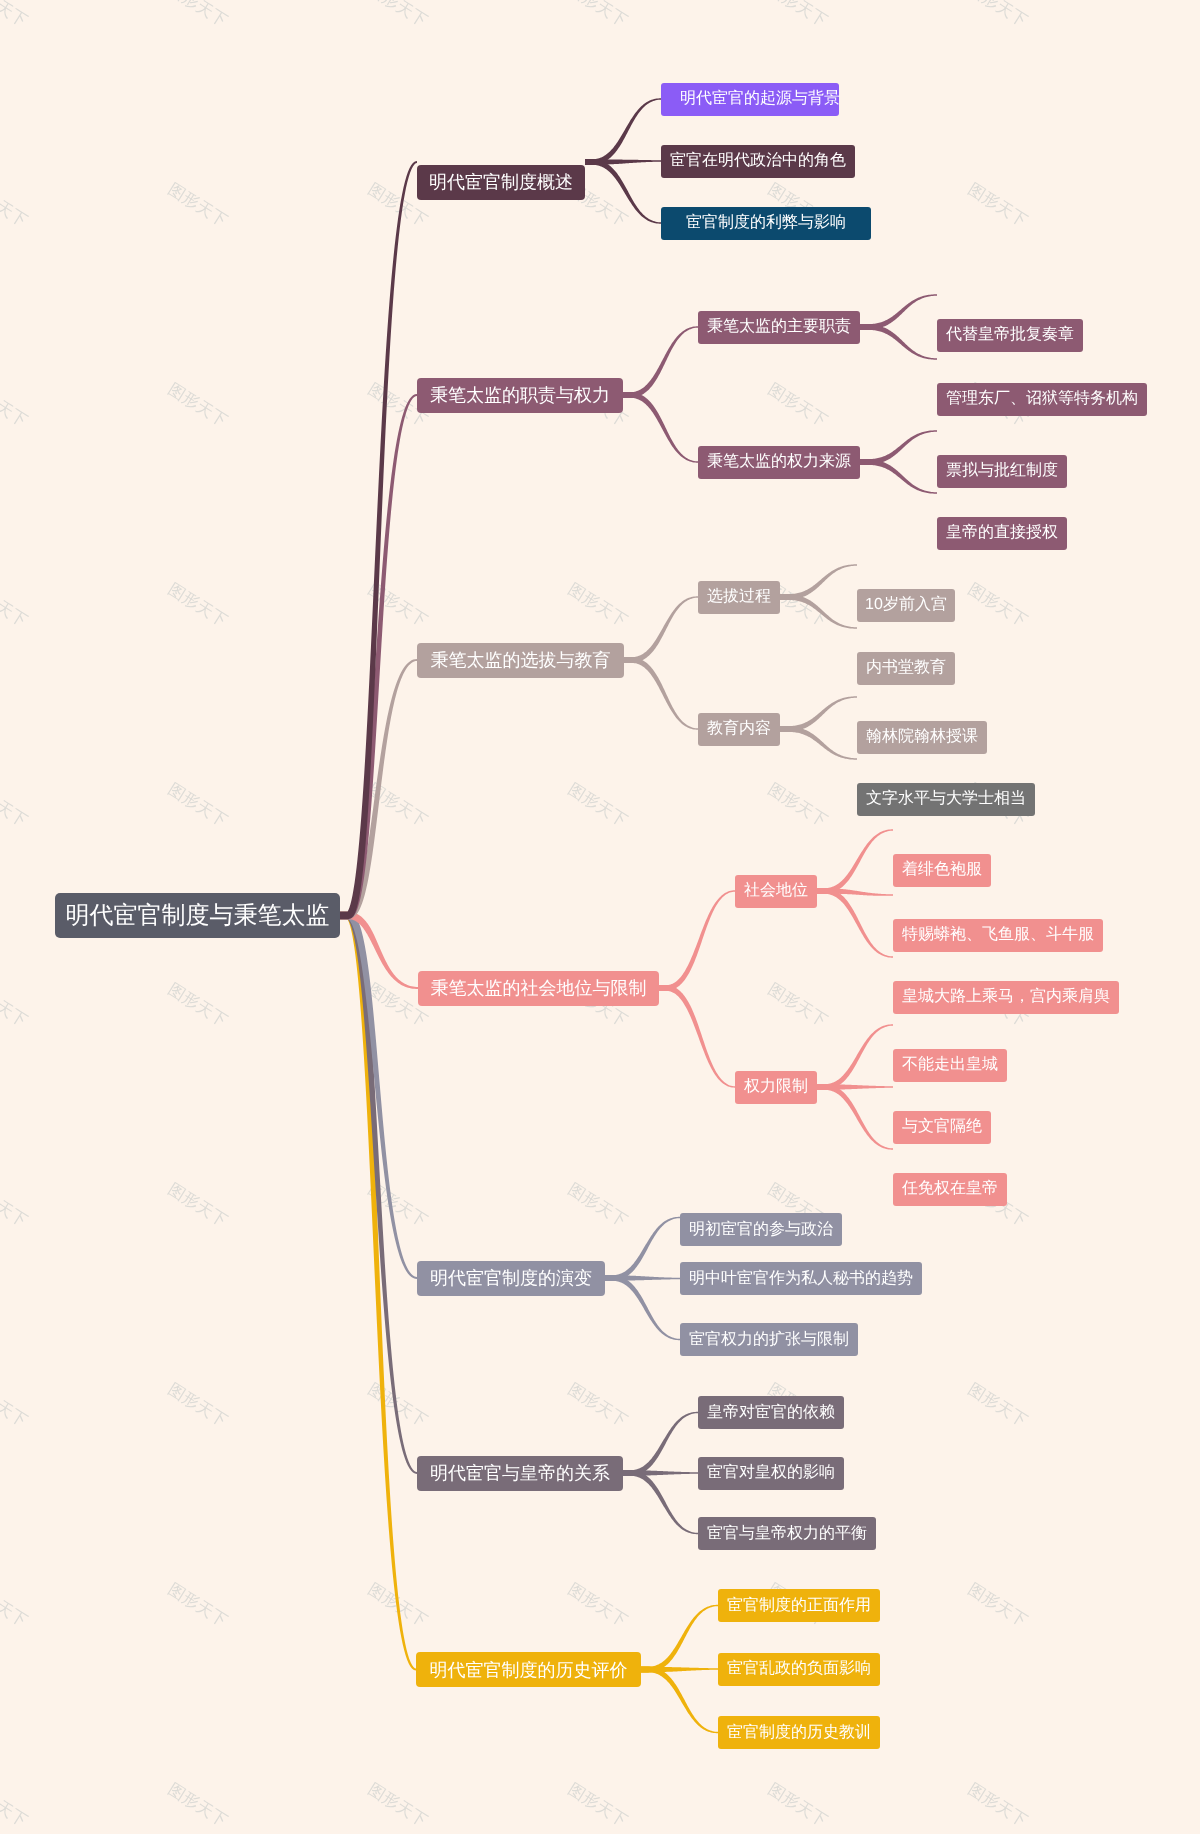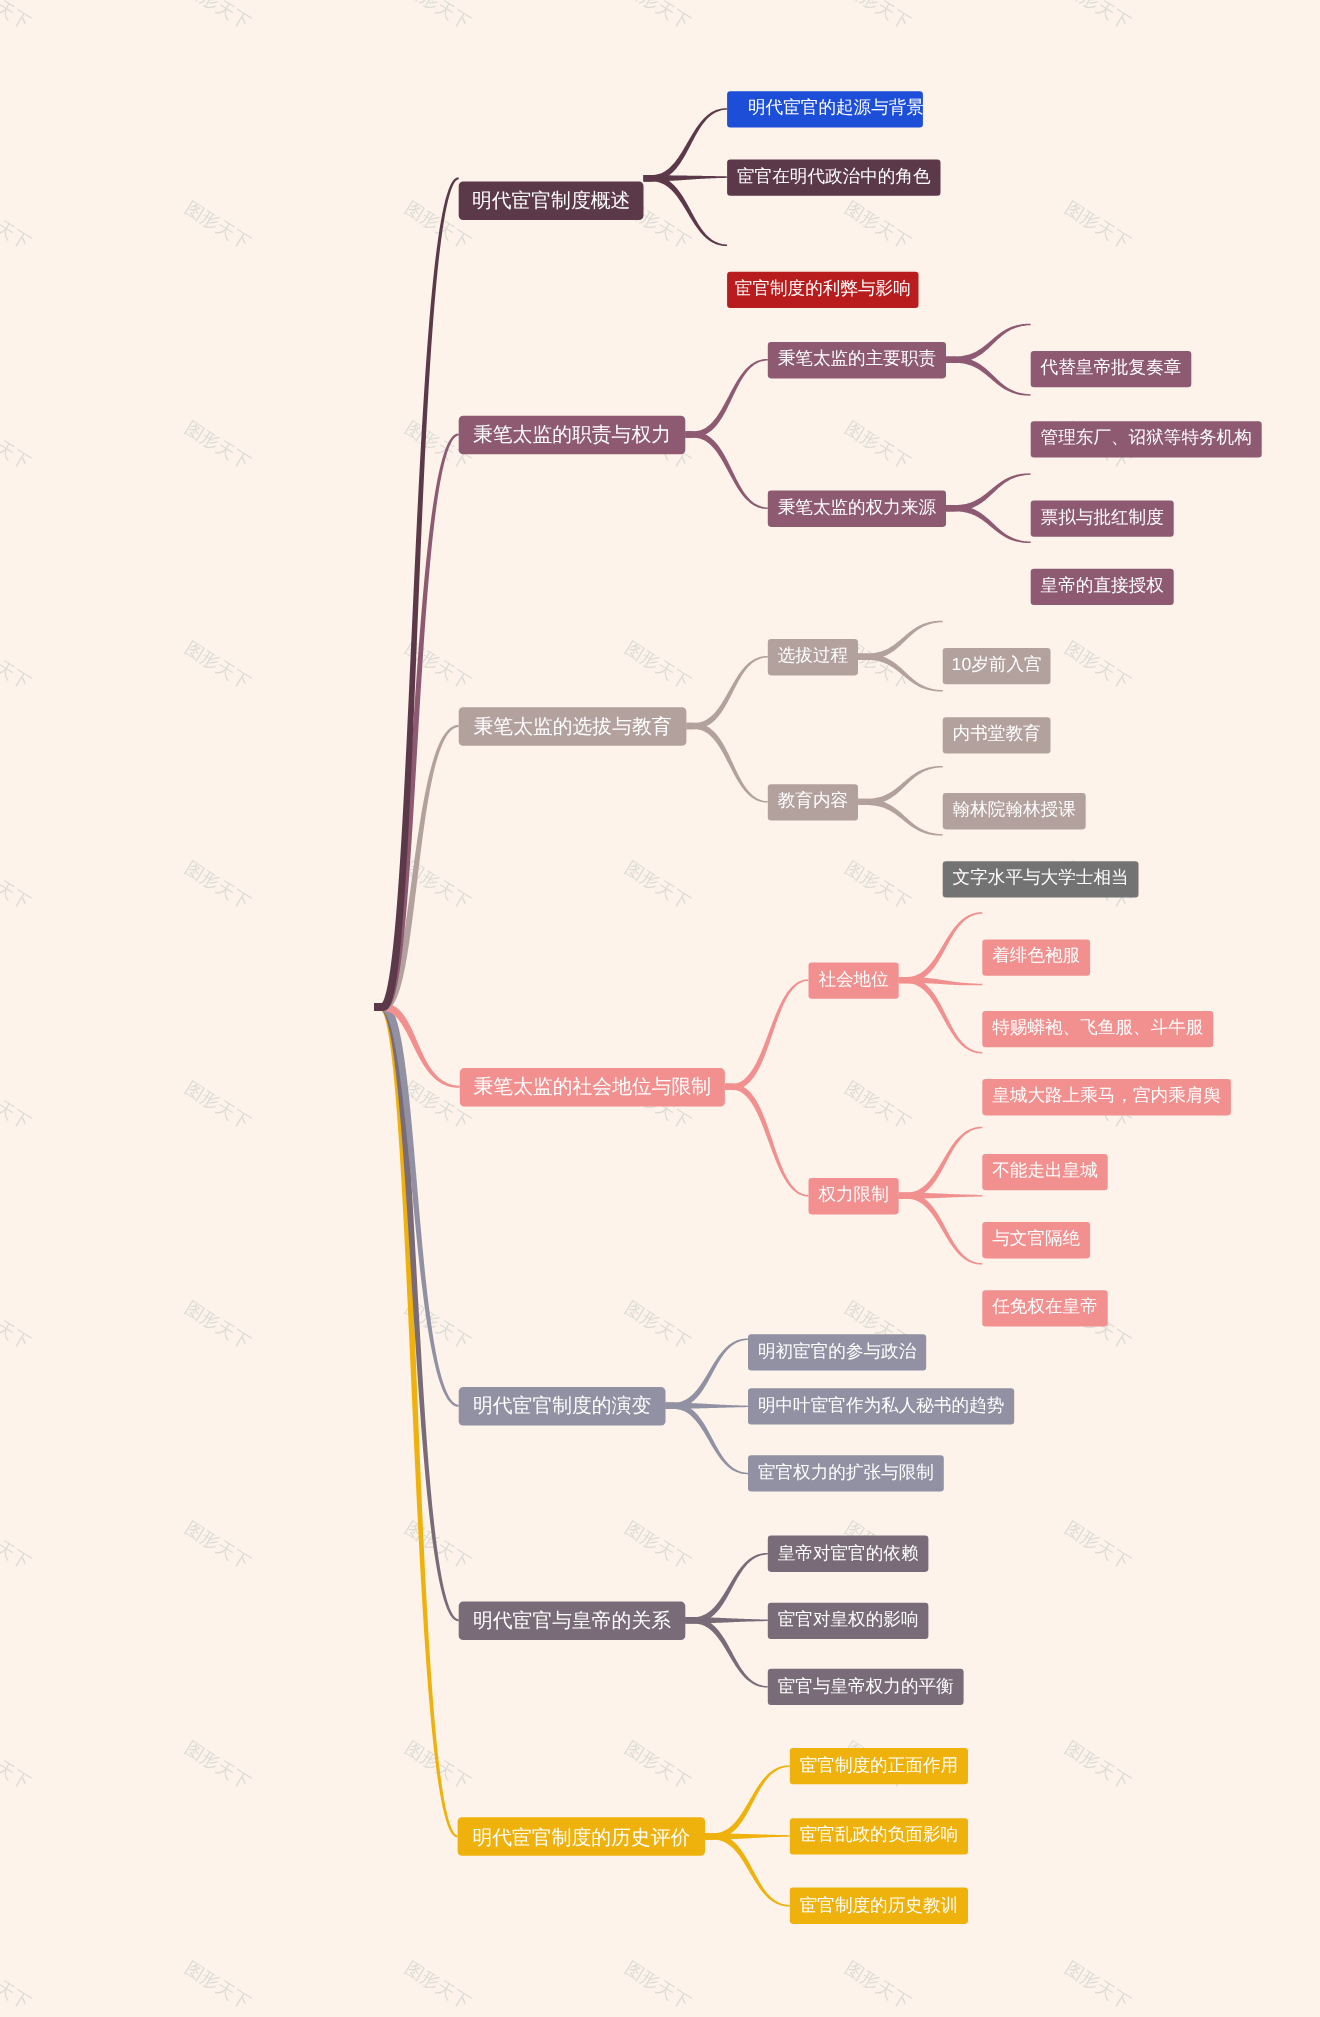--- a/index.html
+++ b/index.html
@@ -144,30 +144,33 @@
       <path d="M605.00,1275.10L606.75,1275.10L608.50,1275.10L610.25,1275.10L612.00,1275.10L612.00,1280.90L613.40,1280.88L614.75,1280.85L616.07,1280.82L617.36,1280.80L618.61,1280.77L619.82,1280.74L621.01,1280.72L622.16,1280.69L623.28,1280.67L624.37,1280.64L625.43,1280.62L626.47,1280.59L627.48,1280.57L628.46,1280.55L629.42,1280.52L630.36,1280.50L631.27,1280.48L632.17,1280.45L633.04,1280.43L633.90,1280.41L634.74,1280.39L635.56,1280.36L636.37,1280.34L637.16,1280.32L637.94,1280.30L638.71,1280.28L639.46,1280.25L640.21,1280.23L640.95,1280.21L641.68,1280.19L642.41,1280.17L643.13,1280.15L643.84,1280.13L644.55,1280.11L645.26,1280.08L645.97,1280.06L646.68,1280.04L647.39,1280.02L648.11,1280.00L648.82,1279.98L649.54,1279.96L650.27,1279.93L651.00,1279.91L651.74,1279.89L652.49,1279.87L653.25,1279.85L654.02,1279.82L654.80,1279.80L655.59,1279.78L656.40,1279.75L657.23,1279.73L658.07,1279.71L658.92,1279.68L659.80,1279.66L660.70,1279.63L661.62,1279.61L662.55,1279.58L663.52,1279.56L664.50,1279.53L665.51,1279.50L666.55,1279.48L667.61,1279.45L668.71,1279.42L669.83,1279.39L670.98,1279.37L672.17,1279.34L673.38,1279.31L674.64,1279.28L675.92,1279.25L677.24,1279.21L678.60,1279.18L680.00,1279.15L680.00,1277.85L678.60,1277.82L677.24,1277.78L675.92,1277.75L674.64,1277.71L673.39,1277.68L672.17,1277.64L670.99,1277.61L669.84,1277.57L668.71,1277.53L667.62,1277.50L666.56,1277.46L665.52,1277.42L664.51,1277.38L663.53,1277.34L662.57,1277.30L661.63,1277.27L660.72,1277.23L659.82,1277.19L658.95,1277.15L658.09,1277.10L657.25,1277.06L656.43,1277.02L655.62,1276.98L654.83,1276.94L654.05,1276.90L653.28,1276.86L652.53,1276.82L651.78,1276.77L651.04,1276.73L650.31,1276.69L649.59,1276.65L648.87,1276.61L648.15,1276.56L647.44,1276.52L646.73,1276.48L646.03,1276.44L645.32,1276.39L644.61,1276.35L643.90,1276.31L643.18,1276.27L642.46,1276.23L641.74,1276.19L641.01,1276.14L640.27,1276.10L639.52,1276.06L638.76,1276.02L637.99,1275.98L637.21,1275.94L636.42,1275.90L635.61,1275.86L634.78,1275.82L633.94,1275.78L633.09,1275.74L632.21,1275.70L631.31,1275.66L630.39,1275.63L629.46,1275.59L628.49,1275.55L627.51,1275.52L626.50,1275.48L625.46,1275.44L624.39,1275.41L623.30,1275.37L622.18,1275.34L621.02,1275.31L619.84,1275.28L618.62,1275.24L617.37,1275.21L616.08,1275.18L614.76,1275.15L613.40,1275.13L612.00,1275.10L612.00,1280.90L610.25,1280.90L608.50,1280.90L606.75,1280.90L605.00,1280.90Z" fill="#9191a3"></path>
       <path d="M605.00,1275.10L606.75,1275.10L608.50,1275.10L610.25,1275.10L612.00,1275.10L612.00,1280.90L613.25,1280.91L614.46,1280.97L615.64,1281.10L616.78,1281.28L617.90,1281.52L618.98,1281.81L620.04,1282.16L621.08,1282.55L622.09,1283.00L623.09,1283.50L624.06,1284.05L625.02,1284.65L625.96,1285.30L626.89,1286.00L627.80,1286.74L628.69,1287.52L629.57,1288.35L630.44,1289.22L631.29,1290.13L632.14,1291.07L632.96,1292.05L633.78,1293.07L634.59,1294.11L635.38,1295.19L636.17,1296.29L636.95,1297.42L637.72,1298.57L638.48,1299.74L639.23,1300.94L639.98,1302.14L640.73,1303.37L641.47,1304.60L642.21,1305.85L642.94,1307.10L643.68,1308.36L644.41,1309.63L645.15,1310.89L645.89,1312.16L646.63,1313.42L647.38,1314.69L648.13,1315.94L648.89,1317.18L649.65,1318.42L650.43,1319.64L651.21,1320.85L652.01,1322.04L652.82,1323.22L653.64,1324.37L654.47,1325.50L655.32,1326.60L656.19,1327.68L657.08,1328.73L657.98,1329.75L658.90,1330.73L659.85,1331.68L660.81,1332.59L661.80,1333.46L662.82,1334.28L663.86,1335.06L664.92,1335.80L666.02,1336.49L667.14,1337.12L668.28,1337.70L669.46,1338.22L670.67,1338.69L671.91,1339.09L673.17,1339.44L674.47,1339.72L675.81,1339.93L677.17,1340.07L678.57,1340.15L680.00,1340.15L680.00,1338.85L678.64,1338.78L677.32,1338.65L676.04,1338.45L674.80,1338.19L673.60,1337.87L672.43,1337.49L671.30,1337.05L670.20,1336.56L669.14,1336.01L668.10,1335.42L667.09,1334.78L666.11,1334.09L665.16,1333.35L664.23,1332.57L663.32,1331.75L662.43,1330.89L661.57,1329.99L660.72,1329.05L659.89,1328.08L659.08,1327.07L658.29,1326.03L657.51,1324.96L656.74,1323.87L655.99,1322.74L655.25,1321.59L654.52,1320.42L653.80,1319.23L653.09,1318.02L652.39,1316.79L651.69,1315.55L651.00,1314.29L650.31,1313.02L649.63,1311.74L648.95,1310.46L648.27,1309.17L647.59,1307.87L646.91,1306.58L646.22,1305.28L645.53,1303.98L644.84,1302.69L644.14,1301.40L643.44,1300.12L642.73,1298.85L642.00,1297.59L641.27,1296.35L640.52,1295.11L639.76,1293.90L638.99,1292.70L638.20,1291.52L637.39,1290.37L636.56,1289.23L635.71,1288.13L634.83,1287.05L633.93,1286.00L633.01,1284.98L632.06,1284.00L631.08,1283.05L630.07,1282.15L629.02,1281.28L627.94,1280.46L626.83,1279.68L625.67,1278.95L624.48,1278.28L623.26,1277.66L621.99,1277.11L620.68,1276.61L619.33,1276.18L617.94,1275.82L616.52,1275.53L615.05,1275.31L613.54,1275.16L612.00,1275.10L612.00,1280.90L610.25,1280.90L608.50,1280.90L606.75,1280.90L605.00,1280.90Z" fill="#9191a3"></path>
       <path d="M623.00,1470.10L624.75,1470.10L626.50,1470.10L628.25,1470.10L630.00,1470.10L630.00,1475.90L631.54,1475.84L633.04,1475.70L634.51,1475.48L635.93,1475.19L637.32,1474.84L638.67,1474.41L639.97,1473.93L641.24,1473.38L642.47,1472.77L643.66,1472.11L644.81,1471.39L645.93,1470.63L647.01,1469.82L648.05,1468.97L649.06,1468.07L650.04,1467.14L651.00,1466.17L651.92,1465.17L652.82,1464.14L653.69,1463.08L654.54,1461.99L655.37,1460.87L656.18,1459.73L656.98,1458.57L657.75,1457.39L658.51,1456.20L659.26,1454.98L660.00,1453.76L660.72,1452.52L661.43,1451.27L662.14,1450.01L662.84,1448.74L663.53,1447.47L664.22,1446.19L664.90,1444.92L665.58,1443.64L666.26,1442.36L666.94,1441.09L667.62,1439.83L668.31,1438.57L668.99,1437.32L669.68,1436.09L670.38,1434.86L671.08,1433.65L671.80,1432.46L672.52,1431.29L673.24,1430.14L673.99,1429.01L674.74,1427.90L675.50,1426.82L676.28,1425.77L677.08,1424.75L677.89,1423.76L678.72,1422.80L679.56,1421.88L680.43,1420.99L681.31,1420.14L682.22,1419.33L683.15,1418.57L684.11,1417.84L685.09,1417.16L686.10,1416.53L687.13,1415.94L688.20,1415.41L689.30,1414.93L690.43,1414.50L691.59,1414.12L692.80,1413.80L694.04,1413.55L695.32,1413.35L696.64,1413.22L698.00,1413.15L698.00,1411.85L696.57,1411.85L695.17,1411.93L693.81,1412.07L692.48,1412.27L691.18,1412.55L689.91,1412.88L688.67,1413.28L687.47,1413.74L686.29,1414.25L685.14,1414.82L684.02,1415.45L682.93,1416.12L681.86,1416.84L680.83,1417.61L679.81,1418.43L678.82,1419.28L677.85,1420.18L676.91,1421.11L675.99,1422.07L675.08,1423.08L674.20,1424.11L673.33,1425.17L672.48,1426.25L671.64,1427.36L670.82,1428.50L670.02,1429.65L669.22,1430.82L668.44,1432.01L667.66,1433.21L666.89,1434.43L666.14,1435.65L665.38,1436.89L664.64,1438.13L663.89,1439.37L663.16,1440.62L662.42,1441.86L661.68,1443.11L660.95,1444.34L660.21,1445.58L659.47,1446.80L658.73,1448.02L657.99,1449.22L657.24,1450.41L656.48,1451.58L655.72,1452.73L654.96,1453.86L654.18,1454.97L653.39,1456.06L652.60,1457.11L651.79,1458.14L650.98,1459.14L650.15,1460.10L649.31,1461.03L648.45,1461.92L647.59,1462.78L646.71,1463.59L645.81,1464.36L644.90,1465.09L643.98,1465.77L643.04,1466.41L642.08,1467.00L641.10,1467.54L640.11,1468.03L639.09,1468.47L638.06,1468.87L637.00,1469.21L635.91,1469.49L634.79,1469.73L633.65,1469.91L632.47,1470.03L631.25,1470.09L630.00,1470.10L630.00,1475.90L628.25,1475.90L626.50,1475.90L624.75,1475.90L623.00,1475.90Z" fill="#796c78"></path>
       <path d="M623.00,1470.10L624.75,1470.10L626.50,1470.10L628.25,1470.10L630.00,1470.10L630.00,1475.90L631.40,1475.87L632.76,1475.85L634.08,1475.82L635.36,1475.79L636.61,1475.76L637.83,1475.73L639.02,1475.71L640.17,1475.68L641.29,1475.65L642.38,1475.62L643.45,1475.59L644.48,1475.56L645.49,1475.53L646.48,1475.50L647.44,1475.47L648.38,1475.44L649.29,1475.41L650.19,1475.38L651.06,1475.34L651.92,1475.31L652.76,1475.28L653.58,1475.25L654.39,1475.22L655.19,1475.19L655.97,1475.16L656.73,1475.13L657.49,1475.10L658.24,1475.07L658.98,1475.03L659.71,1475.00L660.44,1474.97L661.16,1474.94L661.87,1474.91L662.58,1474.88L663.29,1474.84L664.00,1474.81L664.71,1474.78L665.42,1474.75L666.13,1474.72L666.84,1474.69L667.56,1474.65L668.29,1474.62L669.02,1474.59L669.76,1474.56L670.51,1474.53L671.27,1474.49L672.03,1474.46L672.81,1474.43L673.61,1474.40L674.42,1474.37L675.24,1474.33L676.08,1474.30L676.94,1474.27L677.81,1474.24L678.71,1474.20L679.62,1474.17L680.56,1474.14L681.52,1474.11L682.51,1474.07L683.52,1474.04L684.55,1474.01L685.62,1473.98L686.71,1473.94L687.83,1473.91L688.98,1473.88L690.17,1473.85L691.39,1473.81L692.64,1473.78L693.92,1473.75L695.24,1473.72L696.60,1473.68L698.00,1473.65L698.00,1472.35L696.60,1472.32L695.24,1472.28L693.92,1472.25L692.64,1472.22L691.39,1472.19L690.17,1472.15L688.98,1472.12L687.83,1472.09L686.71,1472.06L685.62,1472.02L684.55,1471.99L683.52,1471.96L682.51,1471.93L681.52,1471.89L680.56,1471.86L679.62,1471.83L678.71,1471.80L677.81,1471.76L676.94,1471.73L676.08,1471.70L675.24,1471.67L674.42,1471.63L673.61,1471.60L672.81,1471.57L672.03,1471.54L671.27,1471.51L670.51,1471.47L669.76,1471.44L669.02,1471.41L668.29,1471.38L667.56,1471.35L666.84,1471.31L666.13,1471.28L665.42,1471.25L664.71,1471.22L664.00,1471.19L663.29,1471.16L662.58,1471.12L661.87,1471.09L661.16,1471.06L660.44,1471.03L659.71,1471.00L658.98,1470.97L658.24,1470.93L657.49,1470.90L656.73,1470.87L655.97,1470.84L655.19,1470.81L654.39,1470.78L653.58,1470.75L652.76,1470.72L651.92,1470.69L651.06,1470.66L650.19,1470.62L649.29,1470.59L648.38,1470.56L647.44,1470.53L646.48,1470.50L645.49,1470.47L644.48,1470.44L643.45,1470.41L642.38,1470.38L641.29,1470.35L640.17,1470.32L639.02,1470.29L637.83,1470.27L636.61,1470.24L635.36,1470.21L634.08,1470.18L632.76,1470.15L631.40,1470.13L630.00,1470.10L630.00,1475.90L628.25,1475.90L626.50,1475.90L624.75,1475.90L623.00,1475.90Z" fill="#796c78"></path>
       <path d="M623.00,1470.10L624.75,1470.10L626.50,1470.10L628.25,1470.10L630.00,1470.10L630.00,1475.90L631.25,1475.91L632.47,1475.97L633.65,1476.09L634.79,1476.27L635.91,1476.51L637.00,1476.79L638.06,1477.13L639.09,1477.53L640.11,1477.97L641.10,1478.46L642.08,1479.00L643.04,1479.59L643.98,1480.23L644.90,1480.91L645.81,1481.64L646.71,1482.41L647.59,1483.22L648.45,1484.08L649.31,1484.97L650.15,1485.90L650.98,1486.86L651.79,1487.86L652.60,1488.89L653.39,1489.94L654.18,1491.03L654.96,1492.14L655.72,1493.27L656.48,1494.42L657.24,1495.59L657.99,1496.78L658.73,1497.98L659.47,1499.20L660.21,1500.42L660.95,1501.66L661.68,1502.89L662.42,1504.14L663.16,1505.38L663.89,1506.63L664.64,1507.87L665.38,1509.11L666.14,1510.35L666.89,1511.57L667.66,1512.79L668.44,1513.99L669.22,1515.18L670.02,1516.35L670.82,1517.50L671.64,1518.64L672.48,1519.75L673.33,1520.83L674.20,1521.89L675.08,1522.92L675.99,1523.93L676.91,1524.89L677.85,1525.82L678.82,1526.72L679.81,1527.57L680.83,1528.39L681.86,1529.16L682.93,1529.88L684.02,1530.55L685.14,1531.18L686.29,1531.75L687.47,1532.26L688.67,1532.72L689.91,1533.12L691.18,1533.45L692.48,1533.73L693.81,1533.93L695.17,1534.07L696.57,1534.15L698.00,1534.15L698.00,1532.85L696.64,1532.78L695.32,1532.65L694.04,1532.45L692.80,1532.20L691.59,1531.88L690.43,1531.50L689.30,1531.07L688.20,1530.59L687.13,1530.06L686.10,1529.47L685.09,1528.84L684.11,1528.16L683.15,1527.43L682.22,1526.67L681.31,1525.86L680.43,1525.01L679.56,1524.12L678.72,1523.20L677.89,1522.24L677.08,1521.25L676.28,1520.23L675.50,1519.18L674.74,1518.10L673.99,1516.99L673.24,1515.86L672.52,1514.71L671.80,1513.54L671.08,1512.35L670.38,1511.14L669.68,1509.91L668.99,1508.68L668.31,1507.43L667.62,1506.17L666.94,1504.91L666.26,1503.64L665.58,1502.36L664.90,1501.08L664.22,1499.81L663.53,1498.53L662.84,1497.26L662.14,1495.99L661.43,1494.73L660.72,1493.48L660.00,1492.24L659.26,1491.02L658.51,1489.80L657.75,1488.61L656.98,1487.43L656.18,1486.27L655.37,1485.13L654.54,1484.01L653.69,1482.92L652.82,1481.86L651.92,1480.83L651.00,1479.83L650.04,1478.86L649.06,1477.93L648.05,1477.03L647.01,1476.18L645.93,1475.37L644.81,1474.61L643.66,1473.89L642.47,1473.23L641.24,1472.62L639.97,1472.07L638.67,1471.59L637.32,1471.16L635.93,1470.81L634.51,1470.52L633.04,1470.30L631.54,1470.16L630.00,1470.10L630.00,1475.90L628.25,1475.90L626.50,1475.90L624.75,1475.90L623.00,1475.90Z" fill="#796c78"></path>
       <path d="M641.00,1666.60L642.75,1666.60L644.50,1666.60L646.25,1666.60L648.00,1666.60L648.00,1672.40L649.59,1672.33L651.13,1672.19L652.64,1671.96L654.11,1671.66L655.53,1671.28L656.92,1670.84L658.26,1670.32L659.56,1669.75L660.83,1669.11L662.05,1668.41L663.23,1667.66L664.38,1666.85L665.49,1666.00L666.56,1665.10L667.60,1664.16L668.61,1663.18L669.59,1662.16L670.54,1661.10L671.46,1660.01L672.36,1658.89L673.23,1657.74L674.09,1656.57L674.92,1655.37L675.73,1654.14L676.53,1652.90L677.31,1651.64L678.08,1650.35L678.84,1649.06L679.58,1647.75L680.32,1646.43L681.04,1645.10L681.76,1643.76L682.48,1642.42L683.18,1641.07L683.89,1639.72L684.59,1638.37L685.29,1637.02L685.99,1635.68L686.70,1634.34L687.40,1633.01L688.11,1631.69L688.82,1630.39L689.54,1629.09L690.26,1627.81L691.00,1626.55L691.74,1625.31L692.49,1624.09L693.25,1622.90L694.03,1621.73L694.82,1620.59L695.62,1619.48L696.44,1618.39L697.28,1617.35L698.13,1616.33L699.01,1615.36L699.90,1614.42L700.81,1613.52L701.75,1612.67L702.71,1611.86L703.69,1611.09L704.70,1610.38L705.74,1609.71L706.81,1609.09L707.91,1608.53L709.04,1608.02L710.20,1607.56L711.40,1607.17L712.64,1606.83L713.92,1606.56L715.24,1606.36L716.60,1606.22L718.00,1606.15L718.00,1604.85L716.53,1604.85L715.09,1604.93L713.68,1605.08L712.32,1605.31L710.98,1605.60L709.67,1605.96L708.40,1606.38L707.16,1606.86L705.95,1607.41L704.77,1608.01L703.62,1608.67L702.49,1609.39L701.40,1610.15L700.33,1610.97L699.29,1611.83L698.27,1612.73L697.28,1613.68L696.30,1614.67L695.36,1615.69L694.43,1616.75L693.52,1617.84L692.63,1618.96L691.75,1620.11L690.89,1621.29L690.05,1622.48L689.22,1623.71L688.40,1624.95L687.60,1626.20L686.80,1627.48L686.01,1628.76L685.23,1630.06L684.46,1631.36L683.69,1632.68L682.93,1633.99L682.17,1635.31L681.41,1636.63L680.65,1637.95L679.90,1639.26L679.14,1640.57L678.38,1641.86L677.62,1643.15L676.85,1644.42L676.08,1645.68L675.30,1646.92L674.52,1648.15L673.73,1649.35L672.93,1650.52L672.12,1651.67L671.30,1652.79L670.47,1653.88L669.63,1654.94L668.77,1655.97L667.91,1656.95L667.03,1657.90L666.13,1658.81L665.22,1659.67L664.30,1660.49L663.36,1661.26L662.41,1661.99L661.44,1662.67L660.45,1663.29L659.44,1663.87L658.41,1664.39L657.37,1664.87L656.30,1665.28L655.21,1665.64L654.08,1665.95L652.94,1666.20L651.76,1666.39L650.54,1666.52L649.29,1666.59L648.00,1666.60L648.00,1672.40L646.25,1672.40L644.50,1672.40L642.75,1672.40L641.00,1672.40Z" fill="#efb20c"></path>
       <path d="M641.00,1666.60L642.75,1666.60L644.50,1666.60L646.25,1666.60L648.00,1666.60L648.00,1672.40L649.44,1672.37L650.84,1672.35L652.20,1672.32L653.53,1672.29L654.81,1672.26L656.07,1672.22L657.29,1672.19L658.48,1672.16L659.63,1672.13L660.76,1672.09L661.85,1672.06L662.92,1672.02L663.96,1671.98L664.98,1671.95L665.97,1671.91L666.93,1671.87L667.88,1671.84L668.80,1671.80L669.70,1671.76L670.59,1671.72L671.45,1671.68L672.30,1671.64L673.13,1671.60L673.95,1671.56L674.76,1671.52L675.55,1671.48L676.33,1671.44L677.10,1671.40L677.86,1671.36L678.61,1671.31L679.36,1671.27L680.10,1671.23L680.83,1671.19L681.57,1671.15L682.30,1671.11L683.03,1671.06L683.75,1671.02L684.48,1670.98L685.22,1670.94L685.95,1670.89L686.69,1670.85L687.44,1670.81L688.19,1670.77L688.95,1670.73L689.72,1670.68L690.50,1670.64L691.29,1670.60L692.09,1670.56L692.91,1670.52L693.74,1670.48L694.58,1670.44L695.45,1670.40L696.33,1670.35L697.23,1670.31L698.15,1670.27L699.09,1670.23L700.06,1670.20L701.05,1670.16L702.06,1670.12L703.10,1670.08L704.16,1670.04L705.26,1670.00L706.38,1669.97L707.54,1669.93L708.72,1669.89L709.94,1669.86L711.19,1669.82L712.48,1669.79L713.80,1669.75L715.16,1669.72L716.56,1669.68L718.00,1669.65L718.00,1668.35L716.56,1668.32L715.16,1668.29L713.80,1668.25L712.48,1668.22L711.19,1668.19L709.94,1668.16L708.72,1668.13L707.53,1668.11L706.38,1668.08L705.25,1668.05L704.15,1668.02L703.09,1668.00L702.05,1667.97L701.03,1667.94L700.04,1667.92L699.07,1667.89L698.13,1667.87L697.21,1667.84L696.31,1667.82L695.42,1667.79L694.56,1667.77L693.71,1667.75L692.88,1667.72L692.06,1667.70L691.25,1667.68L690.46,1667.65L689.68,1667.63L688.91,1667.61L688.15,1667.59L687.39,1667.57L686.65,1667.54L685.91,1667.52L685.17,1667.50L684.43,1667.48L683.70,1667.46L682.97,1667.44L682.24,1667.42L681.51,1667.39L680.78,1667.37L680.04,1667.35L679.30,1667.33L678.56,1667.31L677.80,1667.29L677.04,1667.27L676.27,1667.25L675.49,1667.22L674.70,1667.20L673.90,1667.18L673.08,1667.16L672.25,1667.14L671.41,1667.11L670.54,1667.09L669.66,1667.07L668.76,1667.05L667.84,1667.02L666.90,1667.00L665.93,1666.98L664.95,1666.95L663.93,1666.93L662.89,1666.91L661.83,1666.88L660.73,1666.86L659.61,1666.83L658.46,1666.81L657.27,1666.78L656.05,1666.76L654.80,1666.73L653.52,1666.70L652.19,1666.68L650.83,1666.65L649.44,1666.62L648.00,1666.60L648.00,1672.40L646.25,1672.40L644.50,1672.40L642.75,1672.40L641.00,1672.40Z" fill="#efb20c"></path>
       <path d="M641.00,1666.60L642.75,1666.60L644.50,1666.60L646.25,1666.60L648.00,1666.60L648.00,1672.40L649.29,1672.41L650.55,1672.48L651.76,1672.61L652.94,1672.79L654.10,1673.04L655.22,1673.34L656.31,1673.70L657.38,1674.11L658.43,1674.57L659.46,1675.09L660.46,1675.65L661.45,1676.27L662.42,1676.94L663.38,1677.65L664.31,1678.41L665.24,1679.22L666.15,1680.07L667.04,1680.96L667.92,1681.89L668.78,1682.86L669.64,1683.87L670.48,1684.91L671.31,1685.98L672.13,1687.08L672.94,1688.21L673.74,1689.37L674.53,1690.55L675.31,1691.75L676.09,1692.97L676.86,1694.21L677.62,1695.47L678.39,1696.73L679.14,1698.01L679.90,1699.29L680.66,1700.58L681.41,1701.88L682.17,1703.18L682.93,1704.48L683.70,1705.77L684.46,1707.06L685.24,1708.35L686.02,1709.62L686.80,1710.89L687.60,1712.14L688.41,1713.38L689.23,1714.60L690.06,1715.80L690.90,1716.98L691.76,1718.14L692.63,1719.27L693.52,1720.37L694.43,1721.45L695.36,1722.49L696.31,1723.50L697.28,1724.47L698.28,1725.40L699.29,1726.29L700.34,1727.14L701.40,1727.94L702.50,1728.69L703.62,1729.39L704.77,1730.04L705.95,1730.64L707.16,1731.17L708.41,1731.65L709.68,1732.07L710.98,1732.42L712.32,1732.70L713.69,1732.92L715.09,1733.07L716.53,1733.15L718.00,1733.15L718.00,1731.85L716.60,1731.78L715.24,1731.65L713.92,1731.44L712.64,1731.17L711.40,1730.84L710.20,1730.46L709.03,1730.01L707.90,1729.51L706.80,1728.95L705.74,1728.34L704.70,1727.68L703.69,1726.98L702.70,1726.22L701.74,1725.42L700.80,1724.58L699.89,1723.70L699.00,1722.78L698.13,1721.82L697.27,1720.82L696.44,1719.79L695.62,1718.72L694.81,1717.63L694.02,1716.50L693.25,1715.35L692.49,1714.17L691.73,1712.97L690.99,1711.75L690.26,1710.51L689.53,1709.25L688.81,1707.98L688.10,1706.69L687.39,1705.39L686.69,1704.09L685.99,1702.77L685.29,1701.45L684.59,1700.12L683.88,1698.79L683.18,1697.46L682.47,1696.14L681.76,1694.81L681.04,1693.49L680.31,1692.18L679.58,1690.88L678.83,1689.59L678.08,1688.32L677.31,1687.05L676.52,1685.81L675.72,1684.58L674.91,1683.38L674.08,1682.20L673.22,1681.04L672.35,1679.91L671.45,1678.80L670.52,1677.73L669.57,1676.69L668.60,1675.69L667.59,1674.72L666.55,1673.79L665.47,1672.90L664.36,1672.06L663.22,1671.27L662.03,1670.53L660.81,1669.84L659.55,1669.21L658.25,1668.64L656.91,1668.14L655.52,1667.70L654.10,1667.33L652.63,1667.03L651.13,1666.81L649.58,1666.67L648.00,1666.60L648.00,1672.40L646.25,1672.40L644.50,1672.40L642.75,1672.40L641.00,1672.40Z" fill="#efb20c"></path>
     </svg>
 
+  <div class="node n-root" style="left: 55px; top: 893px; width: 285px; height: 45px; background: rgb(90, 92, 104);">
+    <span>明代宦官制度与秉笔太监</span>
+  </div>
   <div class="node n-l1" style="left: 417px; top: 144.5px; width: 168px; height: 35px; background: rgb(91, 57, 73); margin-top: 20px;">
     <span>明代宦官制度概述</span>
   </div>
-  <div class="node n-l2" style="left: 661px; top: 82.5px; width: 178px; height: 33px; background: #1d4ed8; padding-left: 20px;">
+  <div class="node n-l2" style="left: 661px; top: 82.5px; width: 178px; height: 33px; background: #8b5cf6; padding-left: 20px;">
     <span>明代宦官的起源与背景</span>
   </div>
   <div class="node n-l2" style="left: 661px; top: 144.5px; width: 194px; height: 33px; background: rgb(91, 57, 73);">
     <span>宦官在明代政治中的角色</span>
   </div>
-  <div class="node n-l2" style="left: 661px; top: 206.5px; width: 174px; height: 33px; background: #b91c1c; margin-top: 40px;">
+  <div class="node n-l2" style="left: 661px; top: 206.5px; width: 210px; height: 33px; background: #0c4a6e;">
     <span>宦官制度的利弊与影响</span>
   </div>
   <div class="node n-l1" style="left: 417px; top: 377.5px; width: 206px; height: 35px; background: rgb(141, 90, 114);">
     <span>秉笔太监的职责与权力</span>
   </div>
   <div class="node n-l2" style="left: 698px; top: 310.5px; width: 162px; height: 33px; background: rgb(141, 90, 114);">
     <span>秉笔太监的主要职责</span>
   </div>
   <div class="node n-l3" style="left: 937px; top: 278.5px; width: 146px; height: 33px; background: rgb(141, 90, 114);">
     <span>代替皇帝批复奏章</span>

